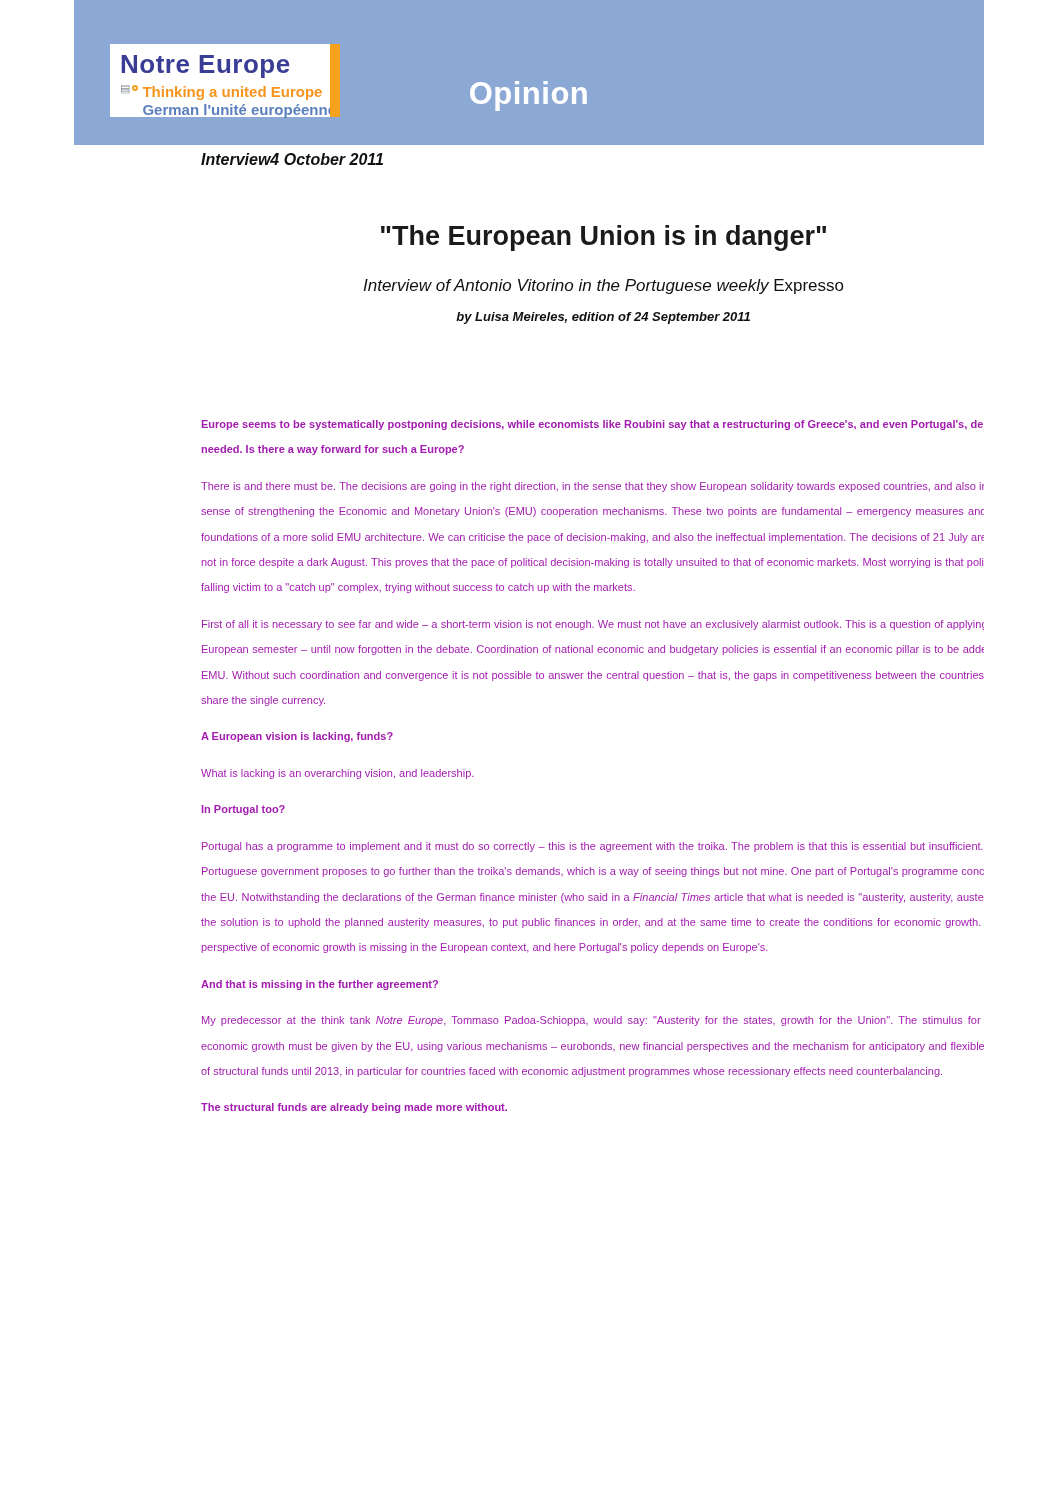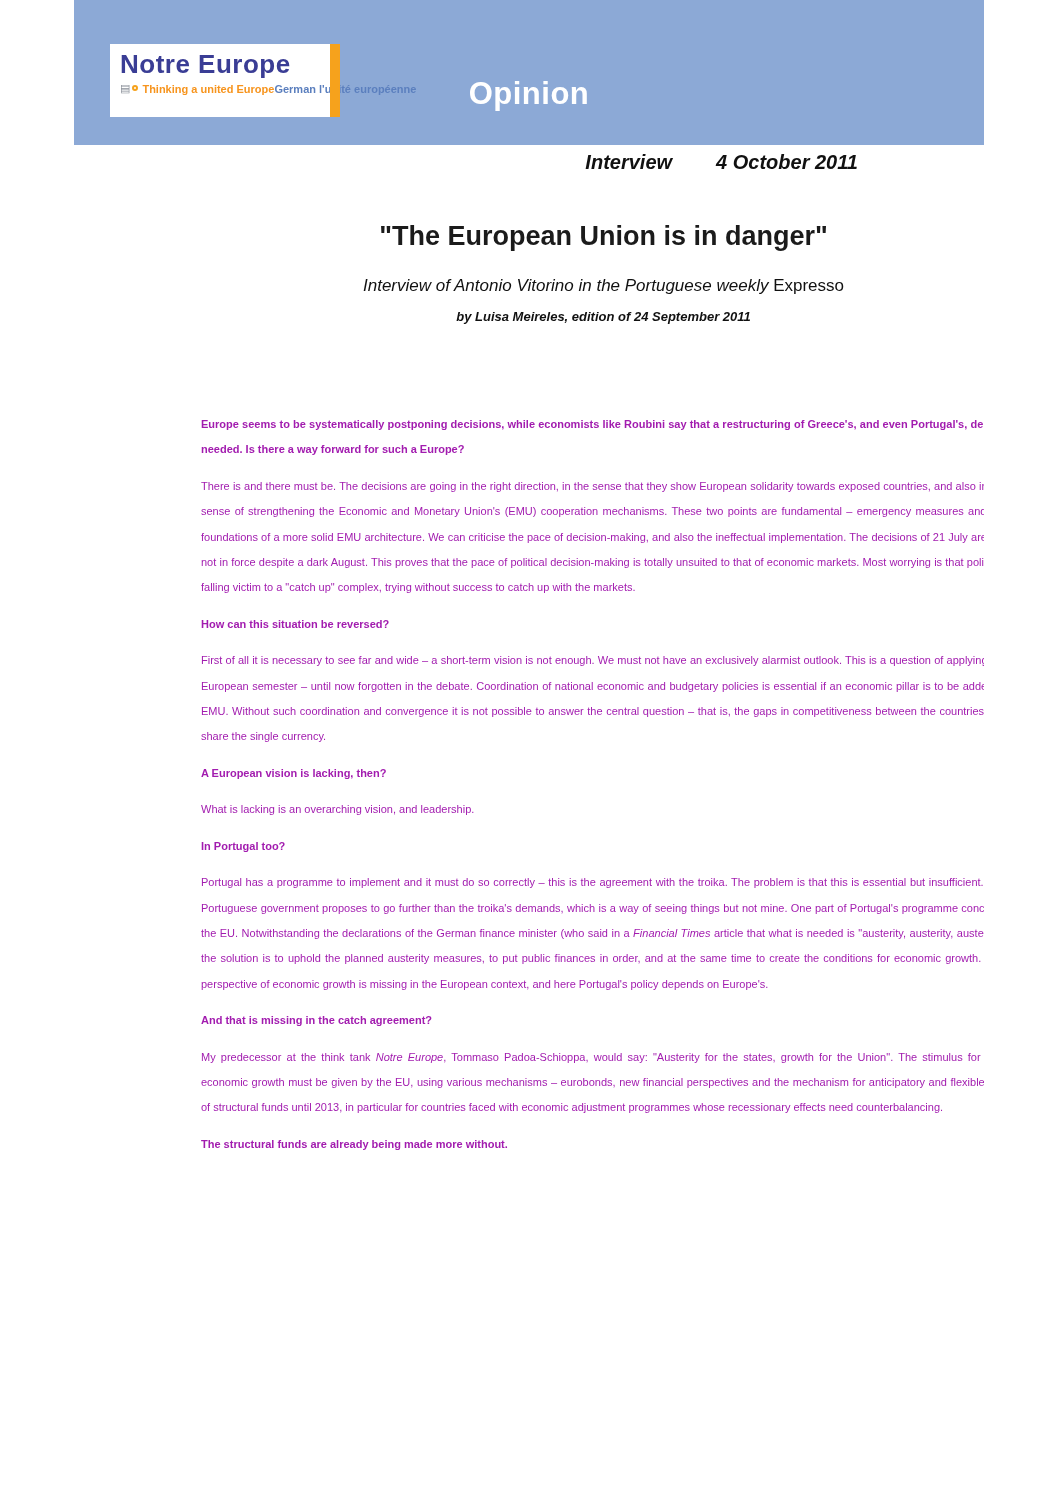--- a/index.html
+++ b/index.html
@@ -25,28 +25,28 @@
   .logo-box{
     position:absolute;left:36px;top:44px;width:230px;height:73px;background:#ffffff;
     padding:6px 20px 6px 10px;
   }
   .logo-accent{position:absolute;right:0;top:0;width:10px;height:100%;background:var(--accent-orange,#F6A21C)}
   .logo-name{font-size:26px;font-weight:bold;color:var(--logo-indigo,#3A3D95);line-height:1.15;letter-spacing:.5px;white-space:nowrap}
   .logo-bottom{display:flex;align-items:flex-start;gap:4px;margin-top:3px}
   .logo-icons{display:inline-flex;align-items:center;gap:2px;flex:none}
   .ic-grid{color:#8a8f98;font-size:11px;line-height:1}
   .ic-dot{width:6px;height:6px;border:2px solid var(--accent-orange,#F6A21C);border-radius:50%;display:inline-block}
-  .taglines{display:flex;flex-direction:row;font-size:11px;line-height:1.2;font-weight:bold;white-space:nowrap}
+  .taglines{display:flex;flex-direction:column;font-size:15px;line-height:1.2;font-weight:bold;white-space:nowrap}
   .tag-en{color:var(--tagline-orange,#F7941D)}
   .tag-fr{color:var(--tagline-blue,#5B7FBE)}
   
   .meta-row{
     position:absolute;top:151px;left:127px;right:126px;
-    display:flex;justify-content:flex-end;
-    font-size:20px;font-weight:bold;font-style:italic;color:#111;gap:44px;
+    display:flex;justify-content:flex-start;
+    font-size:16px;font-weight:bold;font-style:italic;color:#111;
   }
   
   .article{position:absolute;top:220px;left:127px;width:805px}
   .title{margin:0;text-align:center;font-size:27px;line-height:32px;font-weight:bold;color:#1b1b1b}
   .subtitle{margin:24px 0 0;text-align:center;font-size:17px;color:#111}
   .subtitle em{font-style:italic}
   .subtitle span{font-style:normal}
   .byline{margin:13px 0 0;text-align:center;font-size:13px;font-weight:bold;font-style:italic;color:#111}
   .qa{margin-top:88px;text-align:justify;font-size:11px;line-height:25.4px;color:#a21caf}
   .qa p{margin:0 0 11px 0}
@@ -81,25 +81,24 @@
     <span class="meta-right">4 October 2011</span>
   </div>
 
   <main class="article">
     <h1 class="title">"The European Union is in danger"</h1>
     <p class="subtitle"><em>Interview of Antonio Vitorino in the Portuguese weekly </em><span>Expresso</span></p>
     <p class="byline">by Luisa Meireles, edition of 24 September 2011</p>
     <section class="qa">
         <p class="question"><span>Europe seems to be systematically postponing decisions, while economists like Roubini say that a restructuring of Greece's, and even Portugal's, debt is needed. Is there a way forward for such a Europe?</span></p>
         <p class="answer"><span>There is and there must be. The decisions are going in the right direction, in the sense that they show European solidarity towards exposed countries, and also in the sense of strengthening the Economic and Monetary Union's (EMU) cooperation mechanisms. These two points are fundamental – emergency measures and the foundations of a more solid EMU architecture. We can criticise the pace of decision-making, and also the ineffectual implementation. The decisions of 21 July are still not in force despite a dark August. This proves that the pace of political decision-making is totally unsuited to that of economic markets. Most worrying is that policy is falling victim to a "catch up" complex, trying without success to catch up with the markets.</span></p>
-        <p class="question"><span>How can this situation be reversed?</span></p>
         <p class="answer"><span>First of all it is necessary to see far and wide – a short-term vision is not enough. We must not have an exclusively alarmist outlook. This is a question of applying the European semester – until now forgotten in the debate. Coordination of national economic and budgetary policies is essential if an economic pillar is to be added to EMU. Without such coordination and convergence it is not possible to answer the central question – that is, the gaps in competitiveness between the countries that share the single currency.</span></p>
-        <p class="question"><span>A European vision is lacking, then?</span></p>
+        <p class="question"><span>A European vision is lacking, funds?</span></p>
         <p class="answer"><span>What is lacking is an overarching vision, and leadership.</span></p>
         <p class="question"><span>In Portugal too?</span></p>
         <p class="answer"><span>Portugal has a programme to implement and it must do so correctly – this is the agreement with the troika. The problem is that this is essential but insufficient. The Portuguese government proposes to go further than the troika's demands, which is a way of seeing things but not mine. One part of Portugal's programme concerns the EU. Notwithstanding the declarations of the German finance minister (who said in a </span><em>Financial Times</em><span> article that what is needed is "austerity, austerity, austerity") the solution is to uphold the planned austerity measures, to put public finances in order, and at the same time to create the conditions for economic growth. This perspective of economic growth is missing in the European context, and here Portugal's policy depends on Europe's.</span></p>
-        <p class="question"><span>And that is missing in the catch agreement?</span></p>
+        <p class="question"><span>And that is missing in the further agreement?</span></p>
         <p class="answer"><span>My predecessor at the think tank </span><em>Notre Europe</em><span>, Tommaso Padoa-Schioppa, would say: "Austerity for the states, growth for the Union". The stimulus for new economic growth must be given by the EU, using various mechanisms – eurobonds, new financial perspectives and the mechanism for anticipatory and flexible use of structural funds until 2013, in particular for countries faced with economic adjustment programmes whose recessionary effects need counterbalancing.</span></p>
         <p class="question"><span>The structural funds are already being made more without.</span></p>
       </section>
   </main>
 
 </div>
 
 </body></html>

